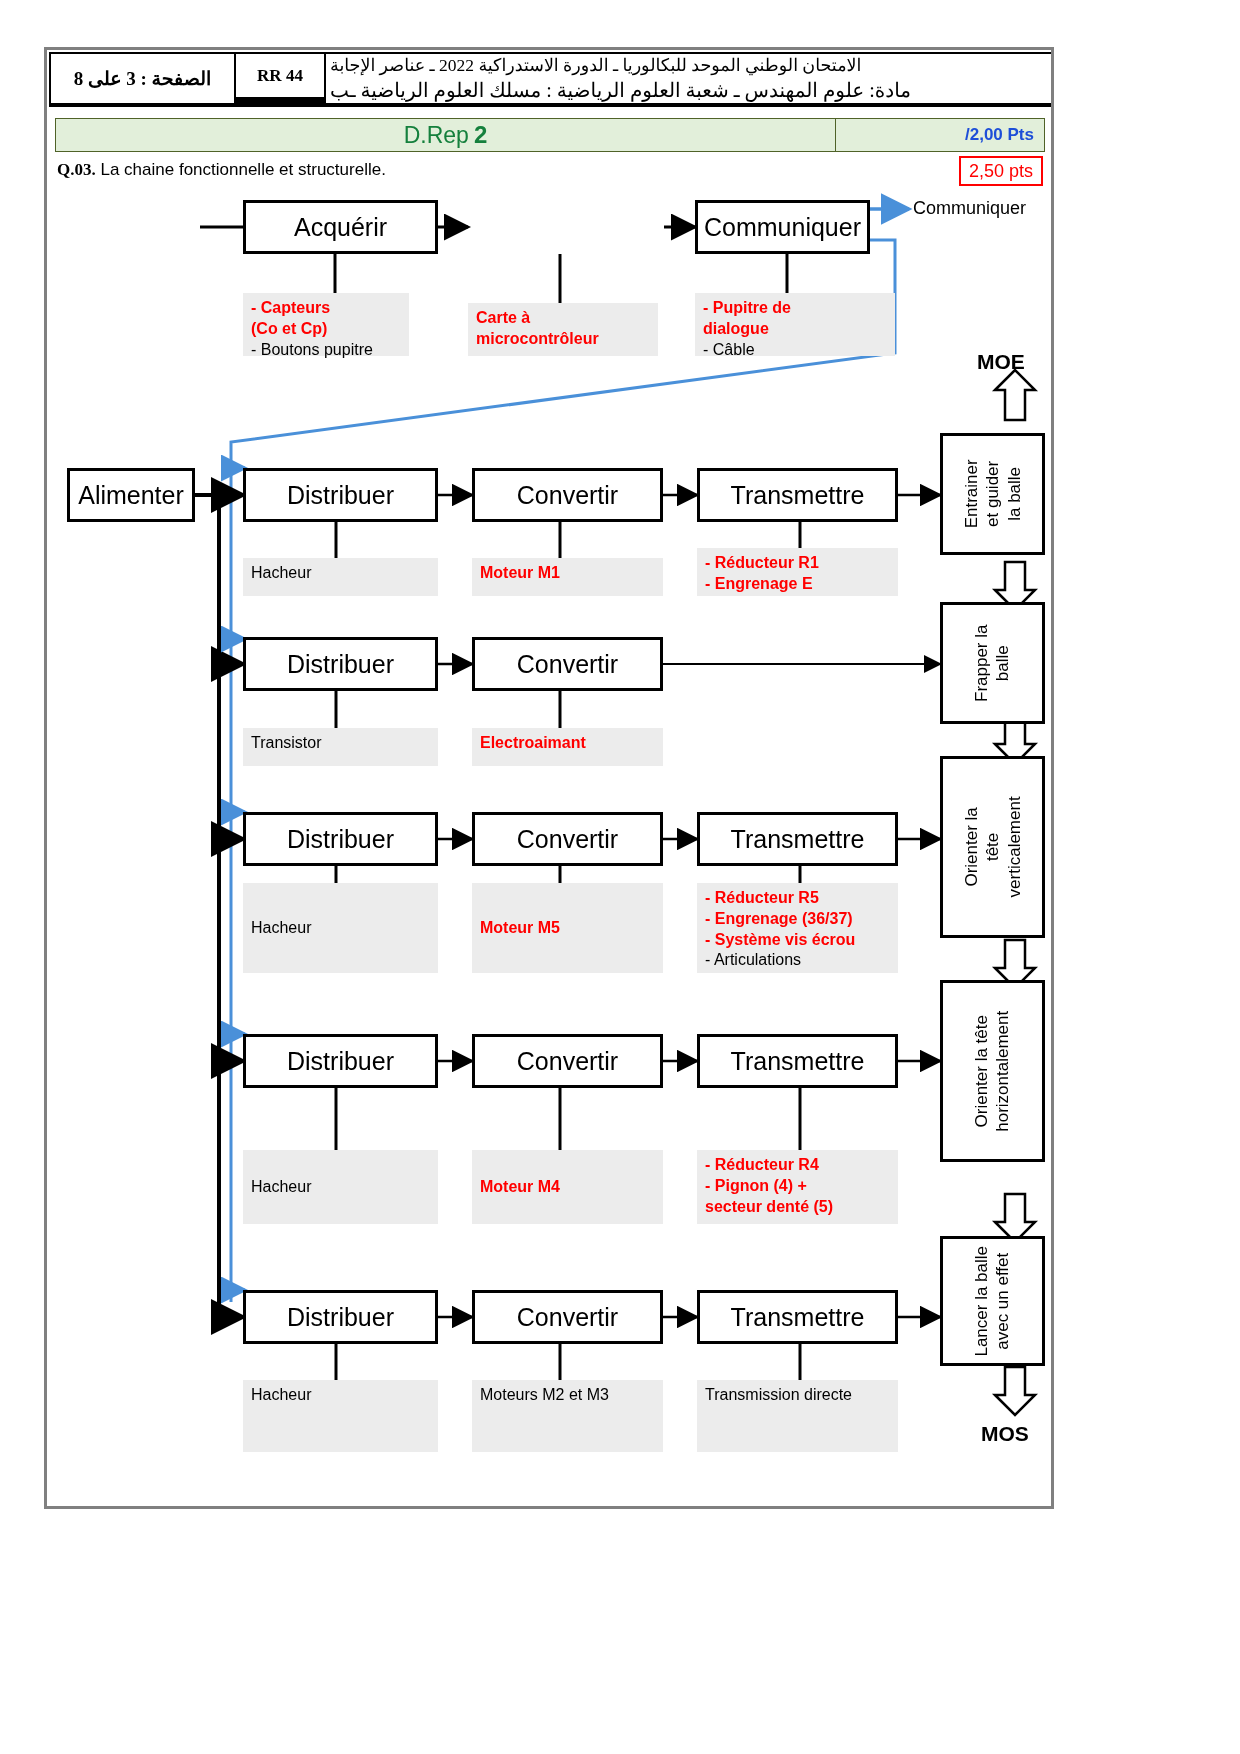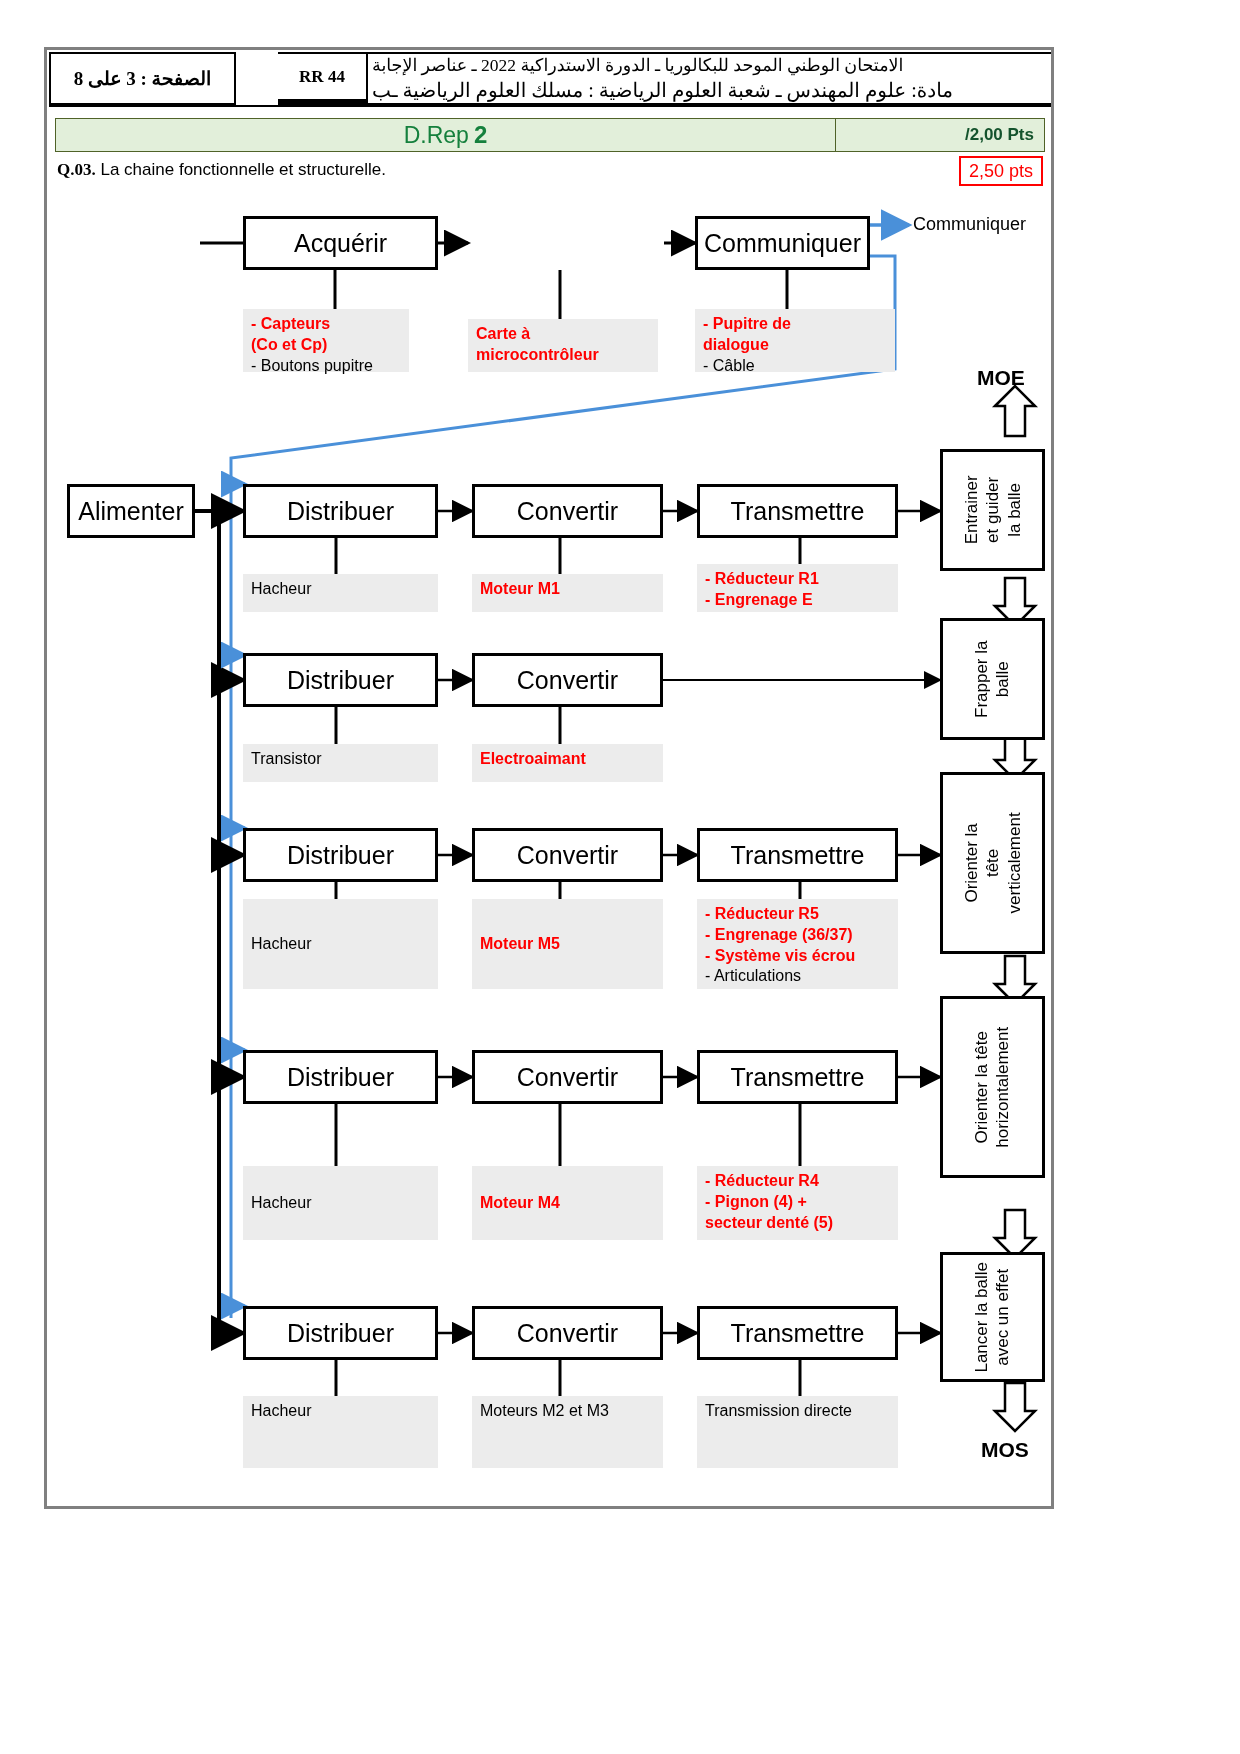--- a/index.html
+++ b/index.html
@@ -28,22 +28,22 @@
   }
   .hdr-cell{
     border-right:2px solid #000;
     box-sizing:border-box;
     display:flex; align-items:center; justify-content:center;
   }
   .hdr-page{ width:187px; border-left:2px solid #000;
              border-top:2px solid #000; border-bottom:2px solid #000;
              font-family:"Liberation Serif",serif; font-weight:bold; font-size:19px;
              direction:rtl;}
-  .hdr-code{ width:90px; border-top:2px solid #000; border-bottom:6px solid #000000;
-             font-family:"Liberation Serif",serif; font-weight:bold; font-size:17px;margin-left:42px;}
+  .hdr-code{ width:90px; border-top:2px solid #000; border-bottom:8px solid #000000;
+             font-family:"Liberation Serif",serif; font-weight:bold; font-size:17px;}
   .hdr-main{ flex:1; border-right:none; border-top:2px solid #000; border-bottom:2px solid #000;
              flex-direction:column; justify-content:center; align-items:flex-end;
              direction:rtl; padding:2px 14px 2px 4px;
              font-family:"Liberation Serif",serif;}
   .hdr-line1{font-size:17.5px; line-height:1.32;}
   .hdr-line2{font-size:20px; line-height:1.32;}
 
   
   .banner{
     position:absolute; left:8px; top:68px;
@@ -57,40 +57,40 @@
     flex:1;
     border-right:1.5px solid #4f6228;
     display:flex; align-items:center; justify-content:center;
     color:#15803d; font-size:23px; font-family:"Liberation Sans",sans-serif;
   }
   .banner-title b{font-weight:bold; margin-left:5px; font-size:24px;}
   .banner-pts{
     width:198px;
     display:flex; align-items:center; justify-content:flex-end;
     padding-right:10px;
-    color:#14532d; font-weight:bold; font-size:17px;
+    color:#1d4ed8; font-weight:bold; font-size:17px;
   }
 
   
   .qline{
     position:absolute; left:10px; top:110px;
     font-size:17px;
   }
   .qline b{font-weight:bold;font-family:Liberation Serif, serif;}
   .qpts{
     position:absolute; left:912px; top:106px;
     width:84px; height:30px;
     border:2px solid #ff0000;
     color:#ff0000; font-size:18px;
     display:flex; align-items:center; justify-content:center;
     box-sizing:border-box;
   }
 
   
-  .canvas{position:absolute; left:0; top:16px; width:1147px; height:1456px;border-radius:16px;}
+  .canvas{position:absolute; left:0; top:0; width:1147px; height:1456px;border-radius:16px;}
   .blk{
     position:absolute;
     border:3px solid #000;
     background:#fff;
     box-sizing:border-box;
     display:flex; align-items:center; justify-content:center;
     font-size:25px;
     font-family:"Liberation Sans",sans-serif;
   }
   .note{

